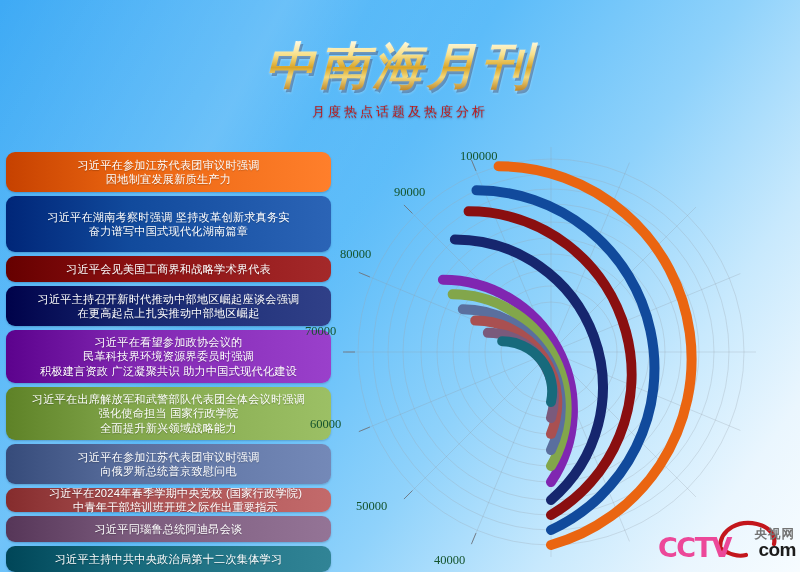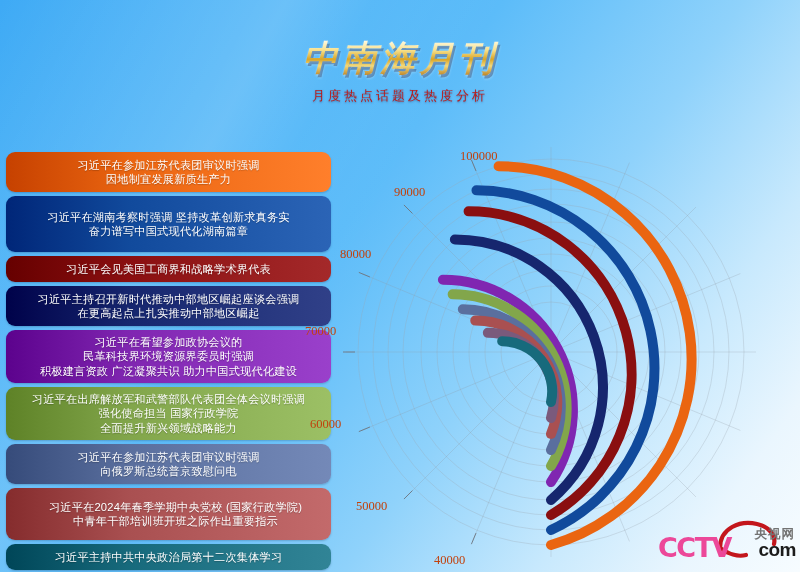--- a/index.html
+++ b/index.html
@@ -21,21 +21,21 @@
         #c8e9fd 78%,
         #eaf6fe 90%,
         #f7fcff 100%);
   }
   #stage{position:absolute;left:0;top:0;width:800px;height:572px;}
 
   
   .hdr{position:absolute;left:0;top:40px;width:800px;text-align:center;}
   .title{
     font-family:"DejaVu Serif","Liberation Serif",serif;
-    font-size:35px;font-weight:bold;letter-spacing:4px;
+    font-size:50px;font-weight:bold;letter-spacing:4px;
     font-style:italic;
     background:linear-gradient(180deg,#fffbe8 0%,#f7e08a 28%,#d9a528 52%,#f3d97c 70%,#b5791b 100%);
     -webkit-background-clip:text;background-clip:text;color:transparent;
     -webkit-text-fill-color:transparent;
     filter:drop-shadow(2px 3px 0px rgba(50,70,110,.45)) drop-shadow(0 1px 1px rgba(255,255,255,.5));
     line-height:1.05;
   }
   .subtitle{
     margin-top:10px;font-size:13px;letter-spacing:3px;color:#b91c1c;
     text-shadow:0 1px 2px rgba(30,70,120,.55);
@@ -52,21 +52,21 @@
     letter-spacing:.2px;
     text-shadow:0 1px 1px rgba(0,0,0,.25);
   }
   .li span{display:block;width:100%;white-space:pre-line;}
 
   
   #chartwrap{position:absolute;left:336px;top:140px;width:464px;height:420px;}
   #polar{position:absolute;left:0;top:0;}
   .axlabel{
     position:absolute;font-family:"Liberation Serif","DejaVu Serif",serif;
-    font-size:12.5px;color:#c2410c;white-space:nowrap;
+    font-size:12.5px;color:#14532d;white-space:nowrap;
   }
 
   
   #cctv{position:absolute;left:658px;top:518px;width:138px;height:48px;}
   .cctv-main{
     position:absolute;left:0;top:14px;
     font-family:"DejaVu Sans","Liberation Sans",sans-serif;
     font-weight:bold;font-size:27px;letter-spacing:-1.5px;color:#ec4899;
   }
   .cctv-cn{position:absolute;right:1px;top:8px;font-size:12.5px;font-weight:bold;color:#737373;letter-spacing:1px;}
@@ -105,23 +105,26 @@
       </div>
       <div class="li" style="height: 53px; background: linear-gradient(90deg, rgb(94, 130, 39) 0%, rgb(130, 166, 75) 38%, rgb(156, 192, 101) 100%);">
         <span>习近平在出席解放军和武警部队代表团全体会议时强调
 强化使命担当 国家行政学院
 全面提升新兴领域战略能力</span>
       </div>
       <div class="li" style="height: 40px; background: linear-gradient(90deg, rgb(54, 75, 122) 0%, rgb(90, 111, 158) 38%, rgb(116, 137, 184) 100%);">
         <span>习近平在参加江苏代表团审议时强调
 向俄罗斯总统普京致慰问电</span>
       </div>
-      <div class="li" style="height: 52px; background: linear-gradient(90deg, rgb(133, 44, 45) 0%, rgb(169, 80, 81) 38%, rgb(195, 106, 107) 100%); padding-left: 22px;">
+      <div class="li" style="height: 24px; background: linear-gradient(90deg, rgb(133, 44, 45) 0%, rgb(169, 80, 81) 38%, rgb(195, 106, 107) 100%); padding-left: 22px;">
         <span>习近平在2024年春季学期中央党校 (国家行政学院)
 中青年干部培训班开班之际作出重要指示</span>
+      </div>
+      <div class="li" style="height: 26px; background: linear-gradient(90deg, rgb(86, 54, 88) 0%, rgb(122, 90, 124) 38%, rgb(148, 116, 150) 100%);">
+        <span>习近平同瑙鲁总统阿迪昂会谈</span>
       </div>
       <div class="li" style="height: 26px; background: linear-gradient(90deg, rgb(0, 70, 88) 0%, rgb(23, 106, 124) 38%, rgb(49, 132, 150) 100%);">
         <span>习近平主持中共中央政治局第十二次集体学习</span>
       </div>
     </div>
 
   <div id="chartwrap">
     <svg id="polar" width="464" height="420" viewBox="0 0 464 420">
         <g>
           <circle cx="215" cy="212" r="193" fill="none" stroke="#9aa3ad" stroke-width="0.55" opacity="0.55"></circle>

